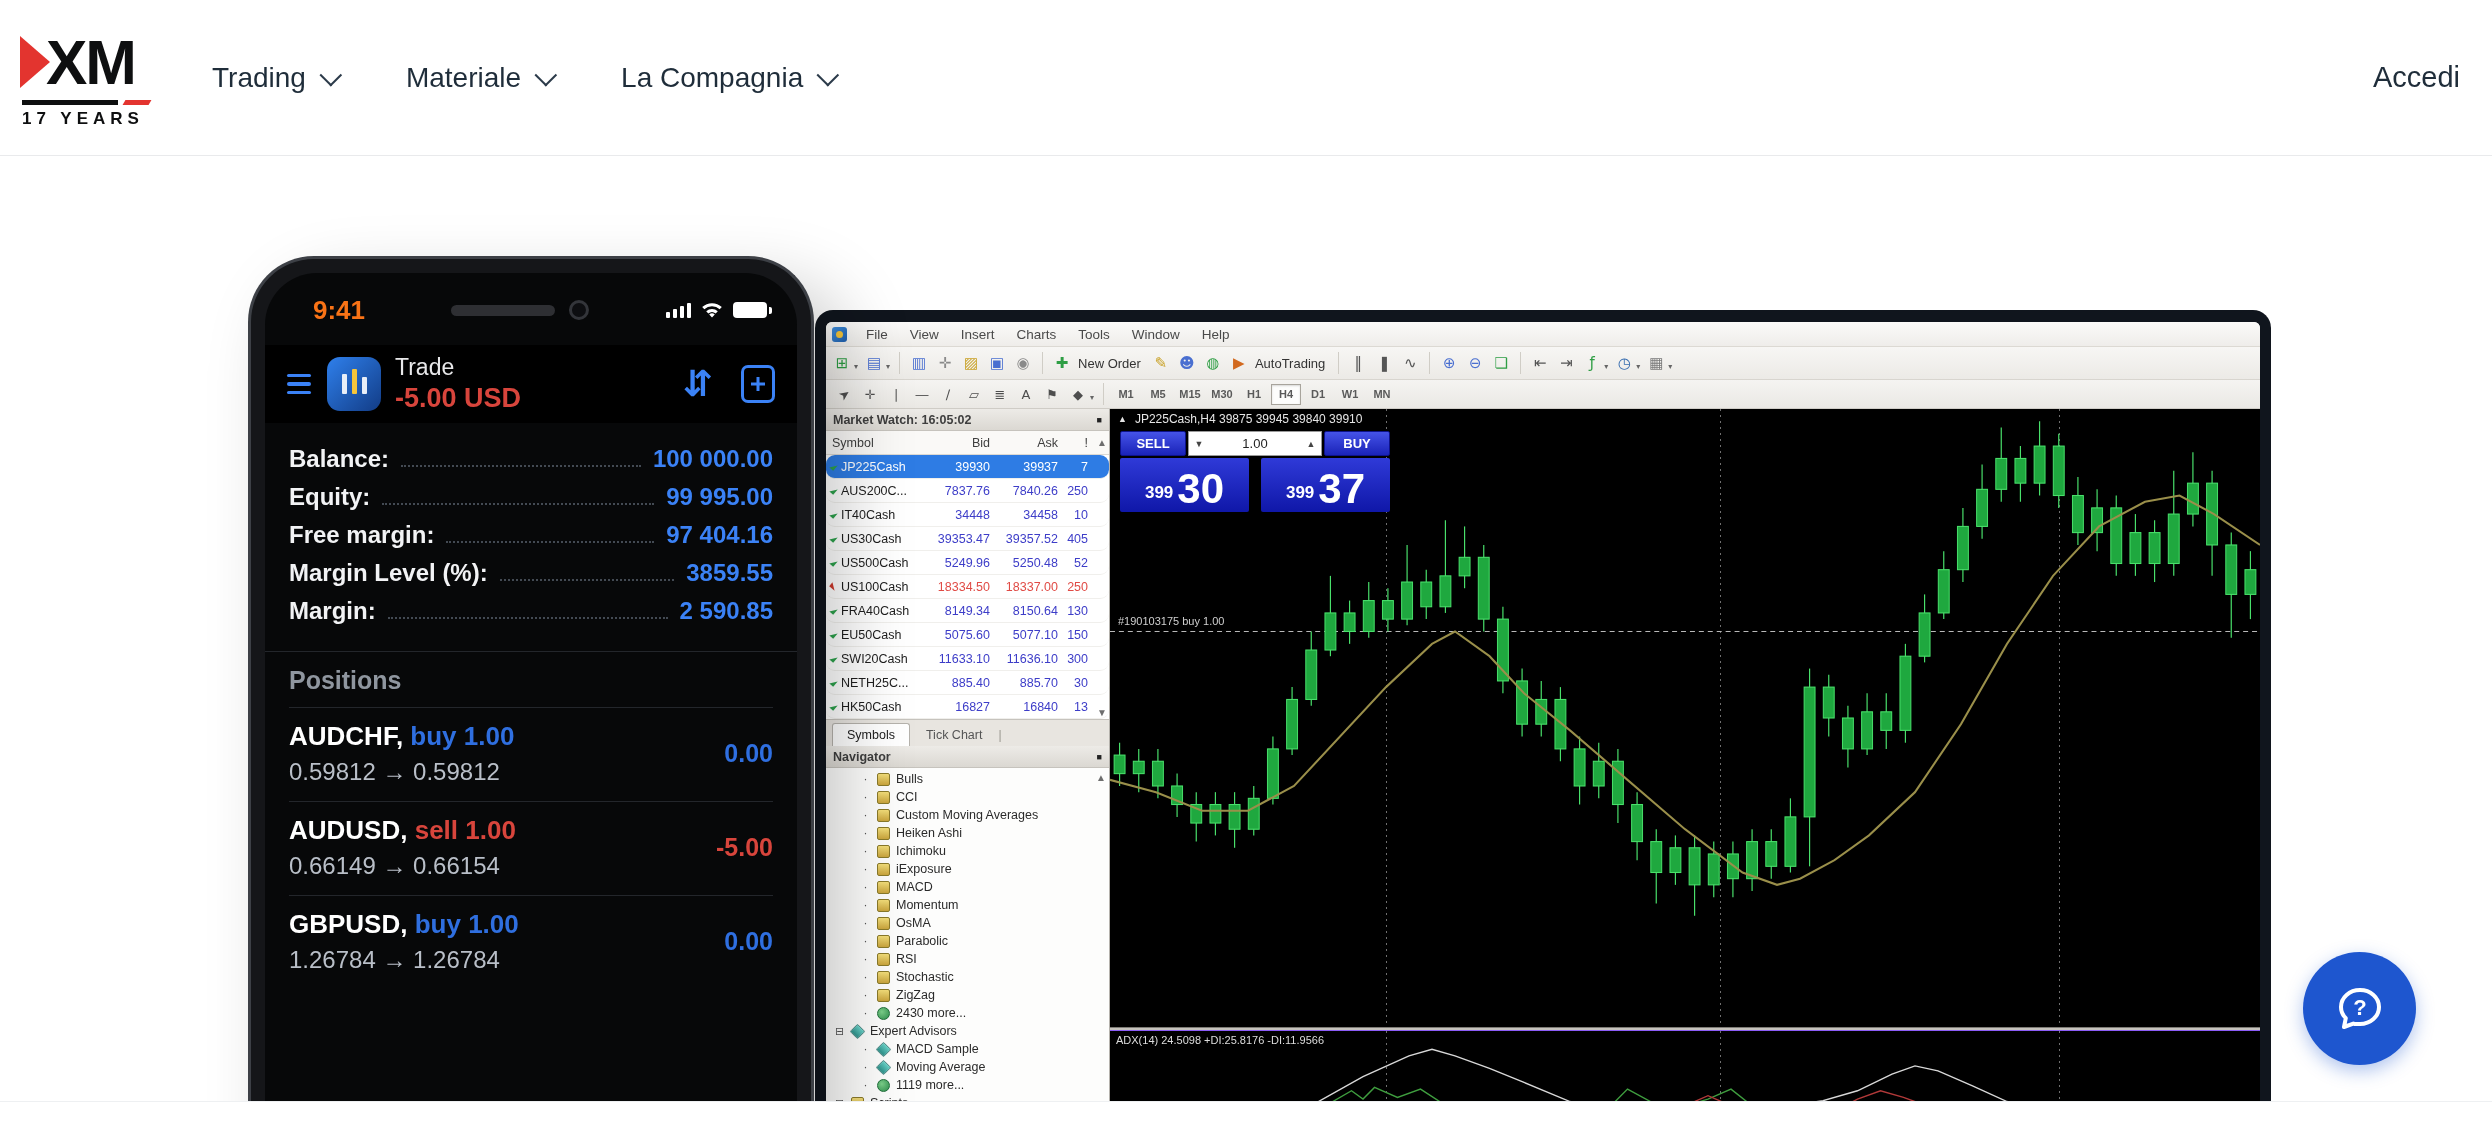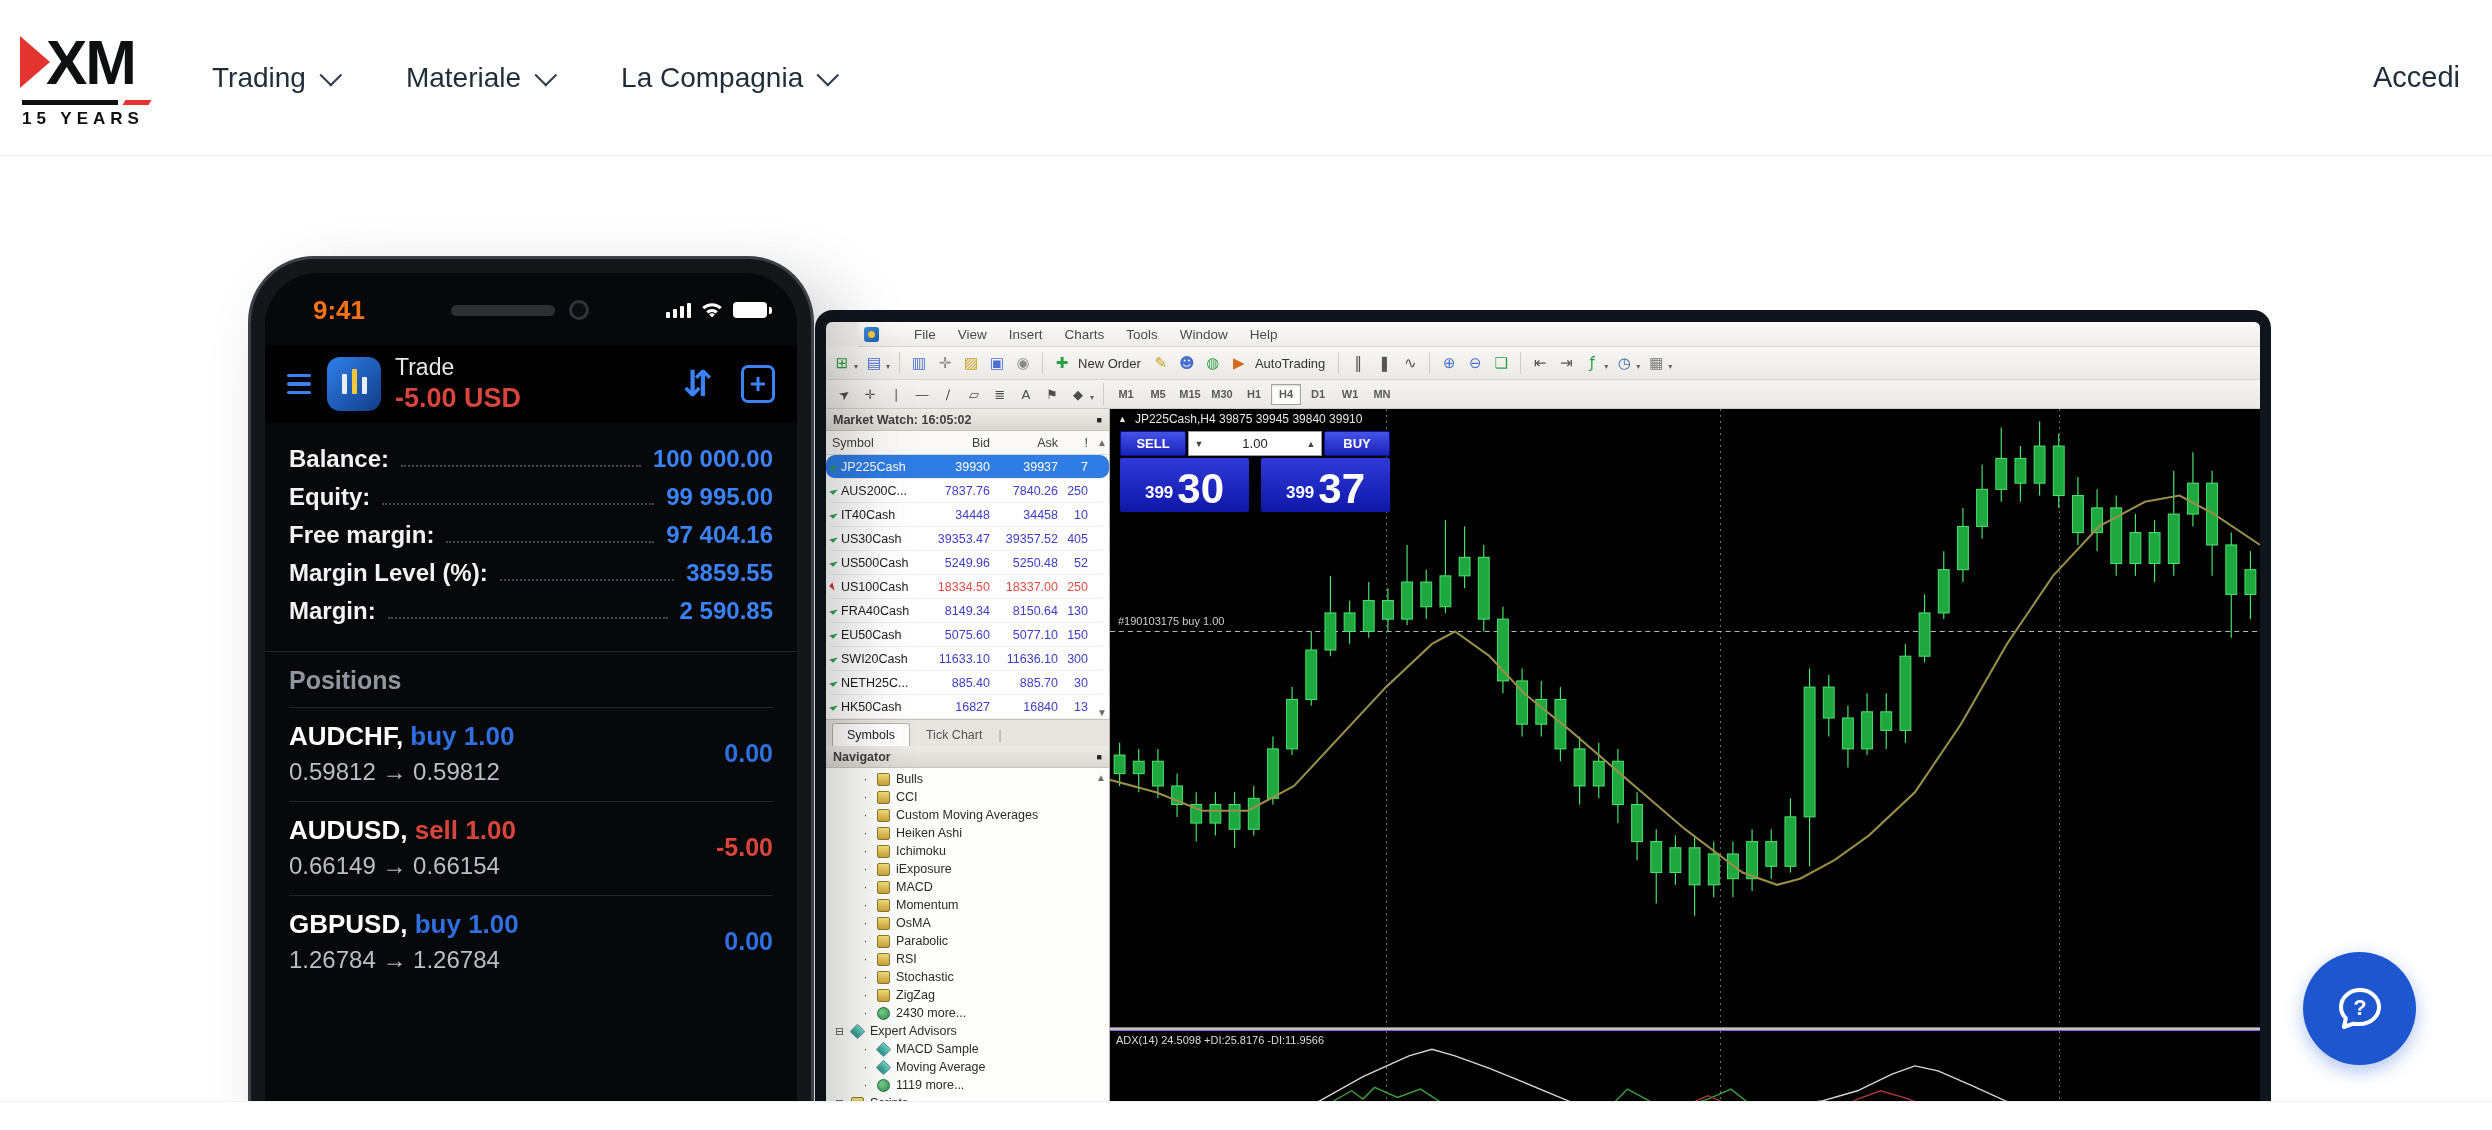--- a/index.html
+++ b/index.html
@@ -65,21 +65,21 @@
   .pos-row { display:grid; grid-template-columns:1fr auto; padding:13px 0 15px 0; border-top:1px solid #23262b; cursor:pointer; }
   .pos-l1 { font-size:26px; font-weight:bold; color:#fff; }
   .pos-side-buy { color:#2f6fe0; } .pos-side-sell { color:#d8453c; }
   .pos-l2 { font-size:24px; color:#b9bfc8; margin-top:6px; }
   .pos-pnl { font-size:25px; font-weight:bold; align-self:center; }
   .pnl-buy { color:#2f6fe0; } .pnl-sell { color:#d8453c; }
 
   
   .mt { position:absolute; left:815px; top:153px; width:1456px; height:950px; background:#10151d; border-radius:18px 18px 0 0; padding:12px 11px 0 11px; z-index:2; }
   .mt-in { width:100%; height:792px; background:#f2f0ed; border-radius:6px 6px 0 0; overflow:hidden; display:flex; flex-direction:column; }
-  .menubar { height:25px; display:flex; align-items:center; gap:16px; background:linear-gradient(#fbfaf9,#efedea); border-bottom:1px solid #dcd9d3; padding-left:6px;margin-left:32px; }
+  .menubar { height:25px; display:flex; align-items:center; gap:0; background:linear-gradient(#fbfaf9,#efedea); border-bottom:1px solid #dcd9d3; padding-left:6px; }
   .mt-appicon { width:15px; height:15px; border-radius:3px; background:linear-gradient(135deg,#3f8fdd,#1f5fae); margin-right:8px; position:relative; }
   .mt-appicon:after { content:""; position:absolute; left:4px; top:4px; width:7px; height:7px; background:#f5c53a; border-radius:50%; }
   .menu-item { font-size:13.5px; color:#4a4a4a; padding:0 11px; cursor:pointer; }
   .tb1 { height:33px; display:flex; align-items:center; background:linear-gradient(#f7f6f4,#eceae6); border-bottom:1px solid #d8d5cf; padding-left:4px; gap:2px; }
   .tbi { width:24px; height:24px; display:flex; align-items:center; justify-content:center; font-family:"DejaVu Sans", sans-serif; font-size:15px; border-radius:3px; cursor:pointer; }
   .tb-caret { font-size:8px; color:#666; margin:6px 2px 0 -2px; }
   .tb-sep { width:1px; height:22px; background:#d0cdc6; margin:0 5px; }
   .tb-label { font-size:13px; color:#333; margin:0 6px 0 2px; cursor:pointer; }
   .tb2 { height:29px; display:flex; align-items:center; background:linear-gradient(#f5f4f2,#eae8e4); border-bottom:1px solid #cfccc6; padding-left:6px; gap:2px; }
   .tool { width:24px; height:22px; display:flex; align-items:center; justify-content:center; font-family:"DejaVu Sans", sans-serif; font-size:13px; color:#4e4e4e; cursor:pointer; border-radius:3px; }
@@ -145,21 +145,21 @@
 <div class="hdr">
   <div class="logo">
     <div class="logo-row">
       <span class="logo-tri"></span>
       <span class="logo-xm">XM</span>
     </div>
     <div class="logo-bar">
         <span class="logo-bar-black"></span>
         <span class="logo-bar-red"></span>
       </div>
-    <div class="logo-tag">15 YEARS</div>
+    <div class="logo-tag">17 YEARS</div>
   </div>
   <nav class="nav" id="nav-items">
       <div class="nav-item">
         <span>Trading</span>
         <span class="chev"></span>
       </div>
       <div class="nav-item">
         <span>Materiale</span>
         <span class="chev"></span>
       </div>

